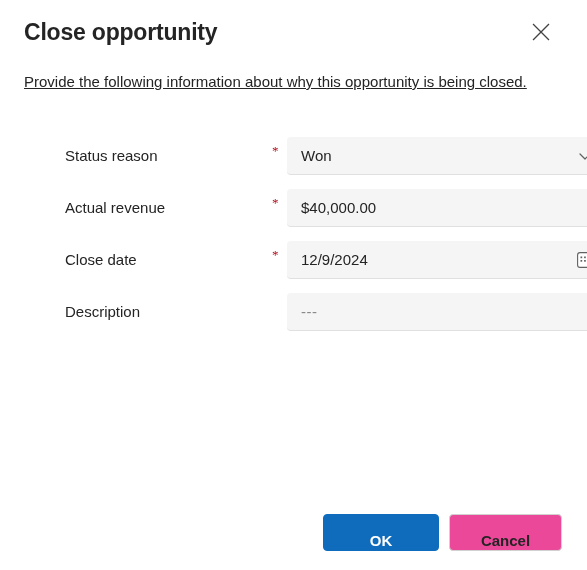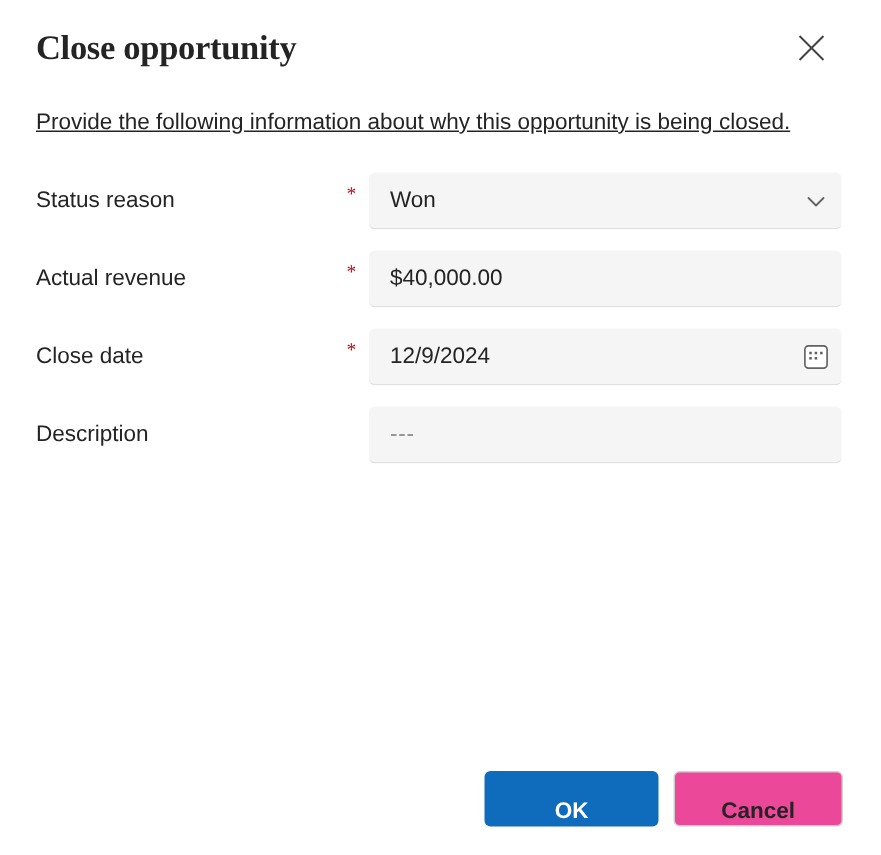--- a/index.html
+++ b/index.html
@@ -34,21 +34,20 @@
     height: 40px;
   }
   .title {
     font-size: 23px;
     font-weight: bold;
     line-height: 32px;
     letter-spacing: -0.2px;
     color: #242424;
     margin: 0;
     white-space: nowrap;
-    font-family: Liberation Serif, serif;
   }
   .close-btn {
     position: absolute;
     right: 10px;
     top: 0px;
     width: 32px;
     height: 32px;
     border: none;
     background: transparent;
     border-radius: 4px;
@@ -70,22 +69,23 @@
     line-height: 23px;
     color: #242424;
     margin: 0;
     text-decoration: underline;
   }
 
   
   .form {
     position: absolute;
     left: 0;
-    top: 115px;
+    top: 137px;
     width: 495px;
+    padding-left: 41px;
   }
   .field-row {
     position: relative;
     height: 52px;
   }
   .field-label {
     position: absolute;
     left: 24px;
     top: 9px;
     font-size: 15px;

